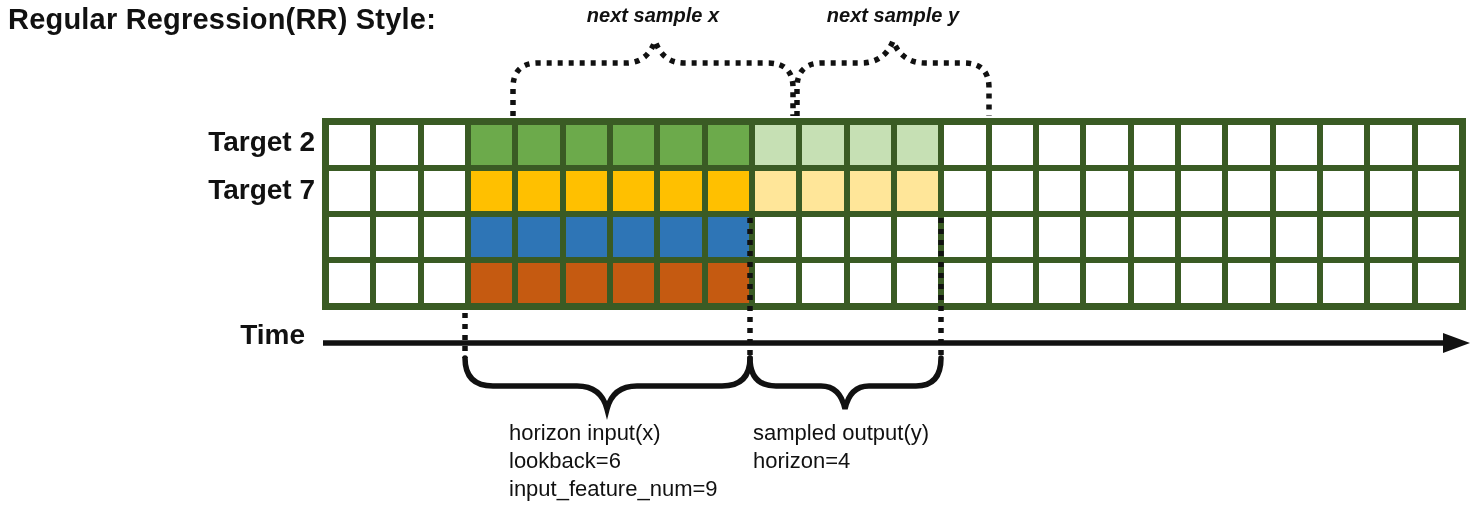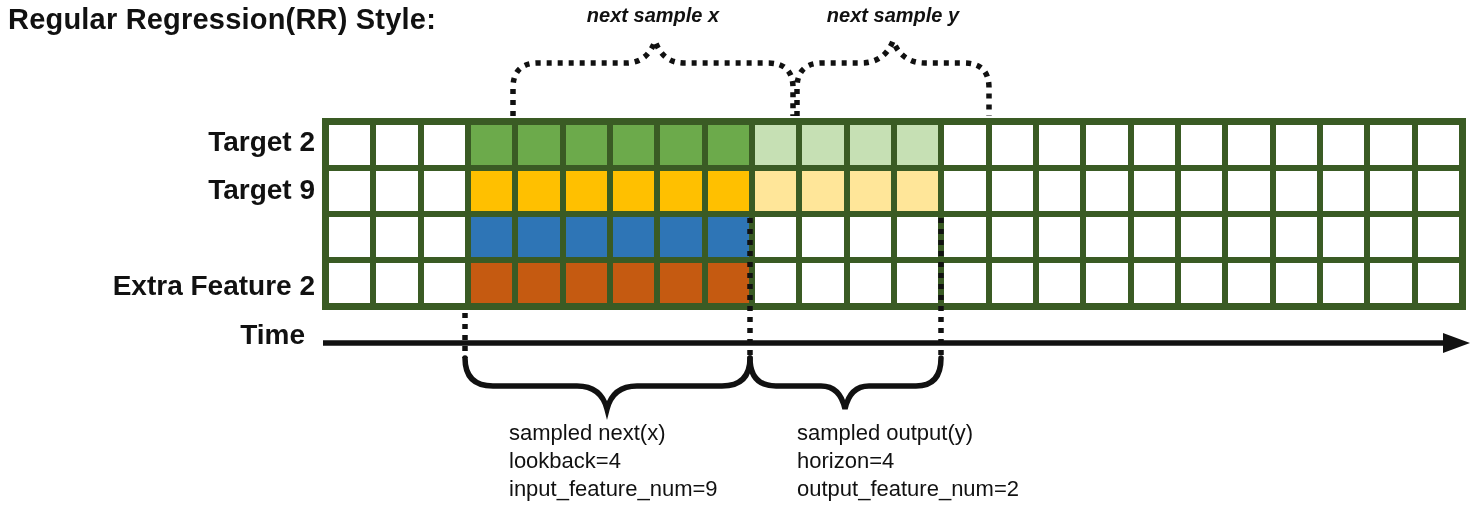--- a/index.html
+++ b/index.html
@@ -40,35 +40,34 @@
   .time-label{
     position:absolute;left:0;top:319px;width:305px;
     text-align:right;font-size:28px;font-weight:700;
   }
   .anno{
     position:absolute;top:419px;
     font-size:22px;line-height:28px;font-weight:400;
     white-space:nowrap;
   }
   .anno.input{left:509px;}
-  .anno.output{left:753px;margin-left:44px;}
+  .anno.output{left:753px;}
 </style>
 </head>
 <body>
 
 <div class="canvas">
 
   <div class="title">Regular Regression(RR) Style:</div>
 
   <div class="brace-label y">next sample y</div>
   <div class="brace-label x">next sample x</div>
 
   <div class="row-label" style="top:118px">Target 2</div>
-  <div class="row-label" style="top:166px">Target 9</div>
-  <div class="row-label" style="top:262px">Extra Feature 2</div>
+  <div class="row-label" style="top:166px">Target 7</div>
 
   <div class="sample-grid" style="background: rgb(58, 91, 36);">
       <div class="cell" style="background: rgb(255, 255, 255);"></div>
       <div class="cell" style="background: rgb(255, 255, 255);"></div>
       <div class="cell" style="background: rgb(255, 255, 255);"></div>
       <div class="cell" style="background: rgb(108, 170, 75);"></div>
       <div class="cell" style="background: rgb(108, 170, 75);"></div>
       <div class="cell" style="background: rgb(108, 170, 75);"></div>
       <div class="cell" style="background: rgb(108, 170, 75);"></div>
       <div class="cell" style="background: rgb(108, 170, 75);"></div>
@@ -176,23 +175,22 @@
     <polygon points="1470,343 1443,333 1443,353" fill="#111111"></polygon>
 
     <path d="M 465,358 Q 465,386 493,386 L 577,386 Q 601,386 607,409 Q 613,386 637,386 L 722,386 Q 750,386 750,358" fill="none" stroke="#111111" stroke-width="5.5" stroke-linecap="round"></path>
 
     <path d="M 750,358 Q 750,386 776,386 L 821,386 Q 840,386 845,409 Q 850,386 869,386 L 916,386 Q 941,386 941,358" fill="none" stroke="#111111" stroke-width="5.5" stroke-linecap="round"></path>
   </svg>
 
   <div class="time-label">Time</div>
 
   <div class="anno input">
-    <div>sampled next(x)</div>
-    <div>lookback=4</div>
+    <div>horizon input(x)</div>
+    <div>lookback=6</div>
     <div>input_feature_num=9</div>
   </div>
   <div class="anno output">
     <div>sampled output(y)</div>
     <div>horizon=4</div>
-    <div>output_feature_num=2</div>
   </div>
 
 </div>
 
 </body></html>

